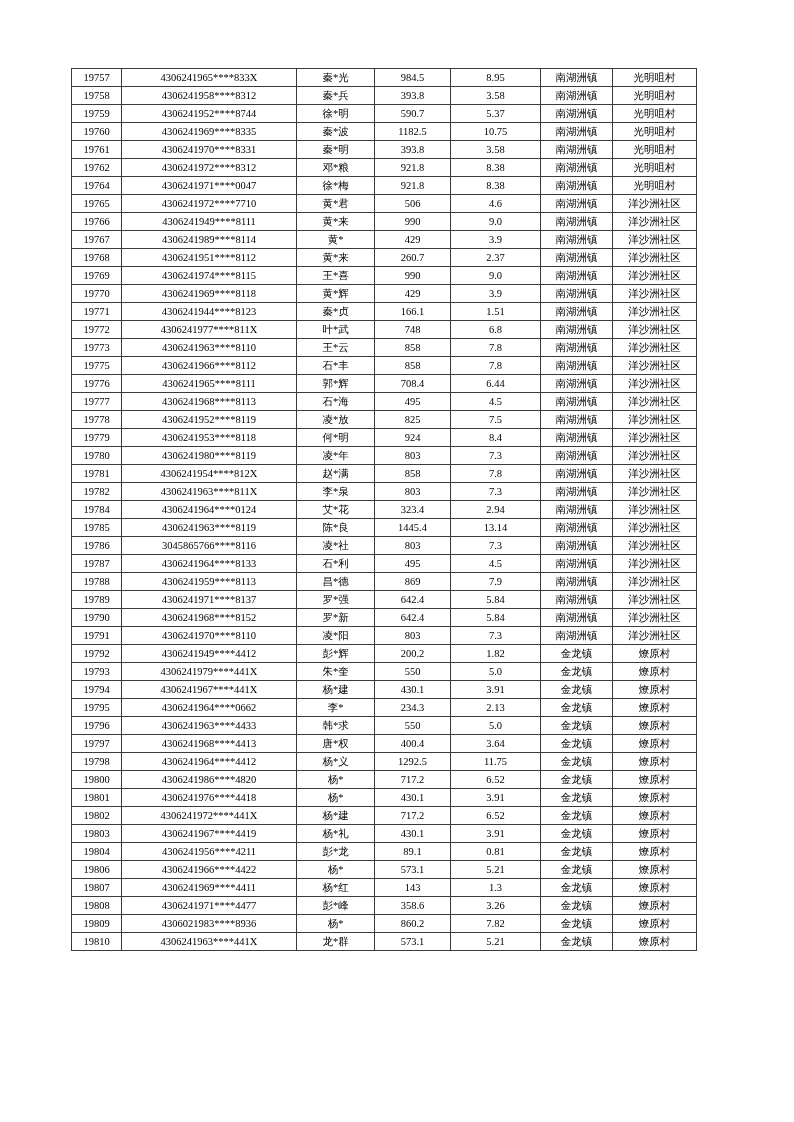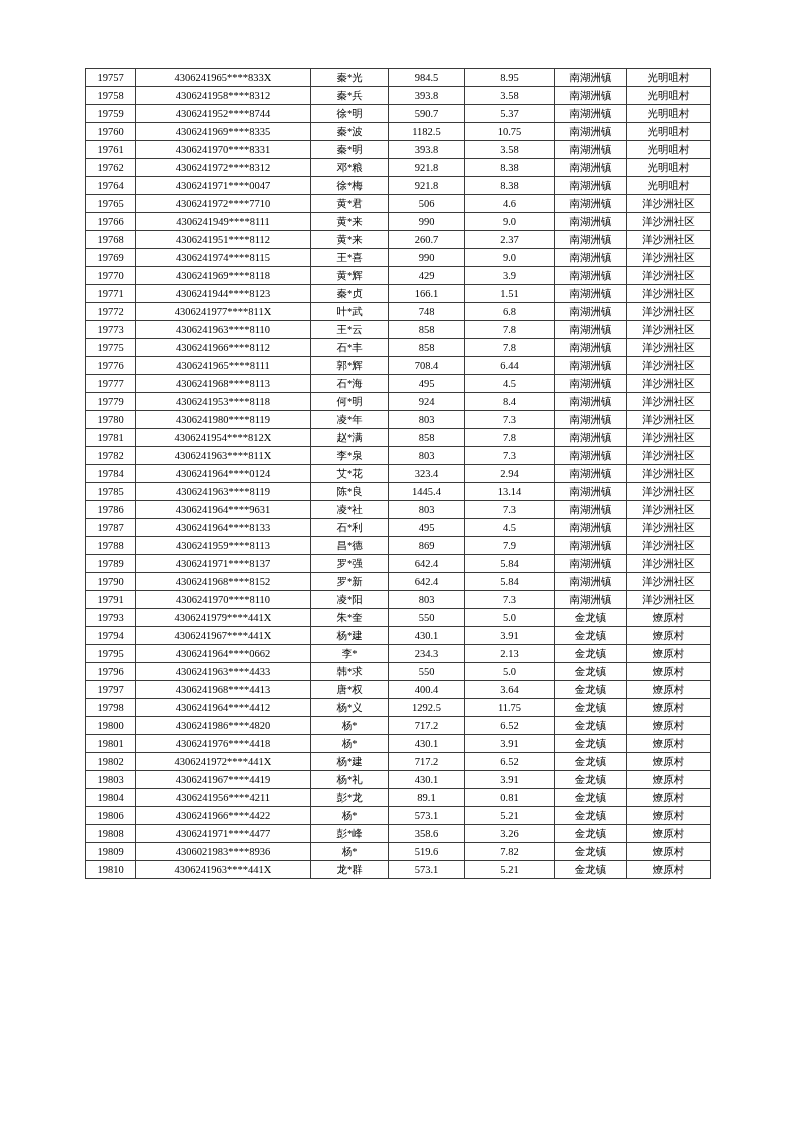--- a/index.html
+++ b/index.html
@@ -15,21 +15,21 @@
   }
   .page {
     position: relative;
     width: 794px;
     height: 1122px;
     background: #ffffff;
     overflow: hidden;
   }
   table.data-table {
     position: absolute;
-    left: 85px;
+    left: 71px;
     top: 68px;
     width: 625px;
     border-collapse: collapse;
     table-layout: fixed;
   }
   table.data-table td {
     border: 1px solid #3a3a3a;
     font-size: 10.5px;
     line-height: 17px;
     height: 17px;
@@ -138,20 +138,29 @@
         <tr>
           <td>19766</td>
           <td>4306241949****8111</td>
           <td>黄*来</td>
           <td>990</td>
           <td>9.0</td>
           <td>南湖洲镇</td>
           <td>洋沙洲社区</td>
         </tr>
         <tr>
+          <td>19767</td>
+          <td>4306241989****8114</td>
+          <td>黄*</td>
+          <td>429</td>
+          <td>3.9</td>
+          <td>南湖洲镇</td>
+          <td>洋沙洲社区</td>
+        </tr>
+        <tr>
           <td>19768</td>
           <td>4306241951****8112</td>
           <td>黄*来</td>
           <td>260.7</td>
           <td>2.37</td>
           <td>南湖洲镇</td>
           <td>洋沙洲社区</td>
         </tr>
         <tr>
           <td>19769</td>
@@ -219,20 +228,29 @@
         <tr>
           <td>19777</td>
           <td>4306241968****8113</td>
           <td>石*海</td>
           <td>495</td>
           <td>4.5</td>
           <td>南湖洲镇</td>
           <td>洋沙洲社区</td>
         </tr>
         <tr>
+          <td>19778</td>
+          <td>4306241952****8119</td>
+          <td>凌*放</td>
+          <td>825</td>
+          <td>7.5</td>
+          <td>南湖洲镇</td>
+          <td>洋沙洲社区</td>
+        </tr>
+        <tr>
           <td>19779</td>
           <td>4306241953****8118</td>
           <td>何*明</td>
           <td>924</td>
           <td>8.4</td>
           <td>南湖洲镇</td>
           <td>洋沙洲社区</td>
         </tr>
         <tr>
           <td>19780</td>
@@ -274,21 +292,21 @@
           <td>19785</td>
           <td>4306241963****8119</td>
           <td>陈*良</td>
           <td>1445.4</td>
           <td>13.14</td>
           <td>南湖洲镇</td>
           <td>洋沙洲社区</td>
         </tr>
         <tr>
           <td>19786</td>
-          <td>4306241964****9631</td>
+          <td>3045865766****8116</td>
           <td>凌*社</td>
           <td>803</td>
           <td>7.3</td>
           <td>南湖洲镇</td>
           <td>洋沙洲社区</td>
         </tr>
         <tr>
           <td>19787</td>
           <td>4306241964****8133</td>
           <td>石*利</td>
@@ -327,20 +345,29 @@
         <tr>
           <td>19791</td>
           <td>4306241970****8110</td>
           <td>凌*阳</td>
           <td>803</td>
           <td>7.3</td>
           <td>南湖洲镇</td>
           <td>洋沙洲社区</td>
         </tr>
         <tr>
+          <td>19792</td>
+          <td>4306241949****4412</td>
+          <td>彭*辉</td>
+          <td>200.2</td>
+          <td>1.82</td>
+          <td>金龙镇</td>
+          <td>燎原村</td>
+        </tr>
+        <tr>
           <td>19793</td>
           <td>4306241979****441X</td>
           <td>朱*奎</td>
           <td>550</td>
           <td>5.0</td>
           <td>金龙镇</td>
           <td>燎原村</td>
         </tr>
         <tr>
           <td>19794</td>
@@ -435,33 +462,42 @@
         <tr>
           <td>19806</td>
           <td>4306241966****4422</td>
           <td>杨*</td>
           <td>573.1</td>
           <td>5.21</td>
           <td>金龙镇</td>
           <td>燎原村</td>
         </tr>
         <tr>
+          <td>19807</td>
+          <td>4306241969****4411</td>
+          <td>杨*红</td>
+          <td>143</td>
+          <td>1.3</td>
+          <td>金龙镇</td>
+          <td>燎原村</td>
+        </tr>
+        <tr>
           <td>19808</td>
           <td>4306241971****4477</td>
           <td>彭*峰</td>
           <td>358.6</td>
           <td>3.26</td>
           <td>金龙镇</td>
           <td>燎原村</td>
         </tr>
         <tr>
           <td>19809</td>
           <td>4306021983****8936</td>
           <td>杨*</td>
-          <td>519.6</td>
+          <td>860.2</td>
           <td>7.82</td>
           <td>金龙镇</td>
           <td>燎原村</td>
         </tr>
         <tr>
           <td>19810</td>
           <td>4306241963****441X</td>
           <td>龙*群</td>
           <td>573.1</td>
           <td>5.21</td>

